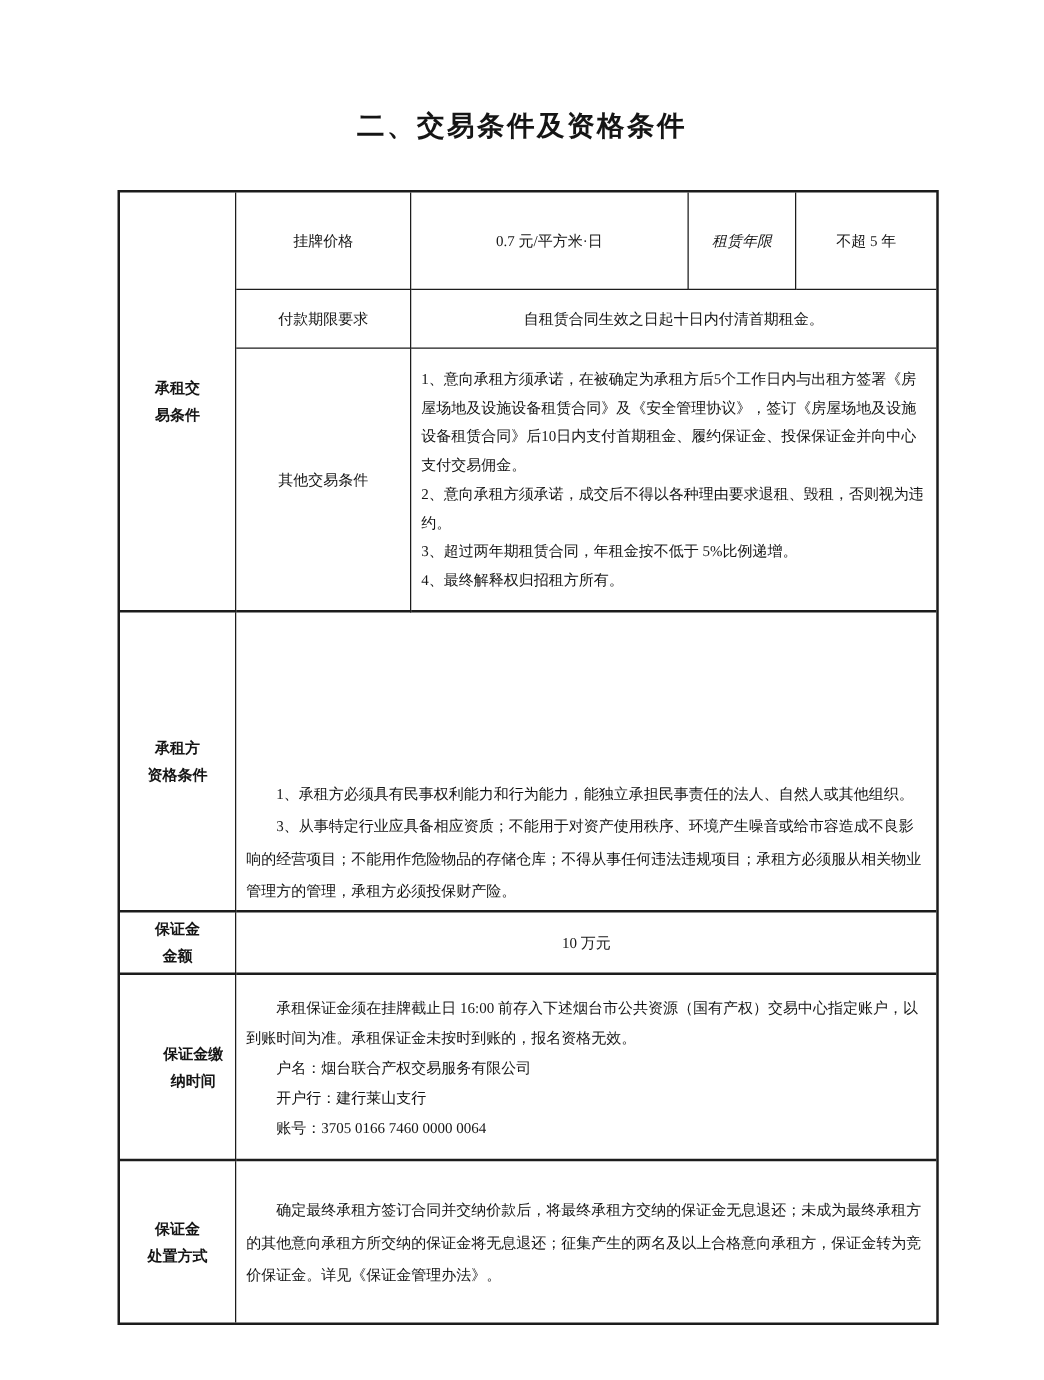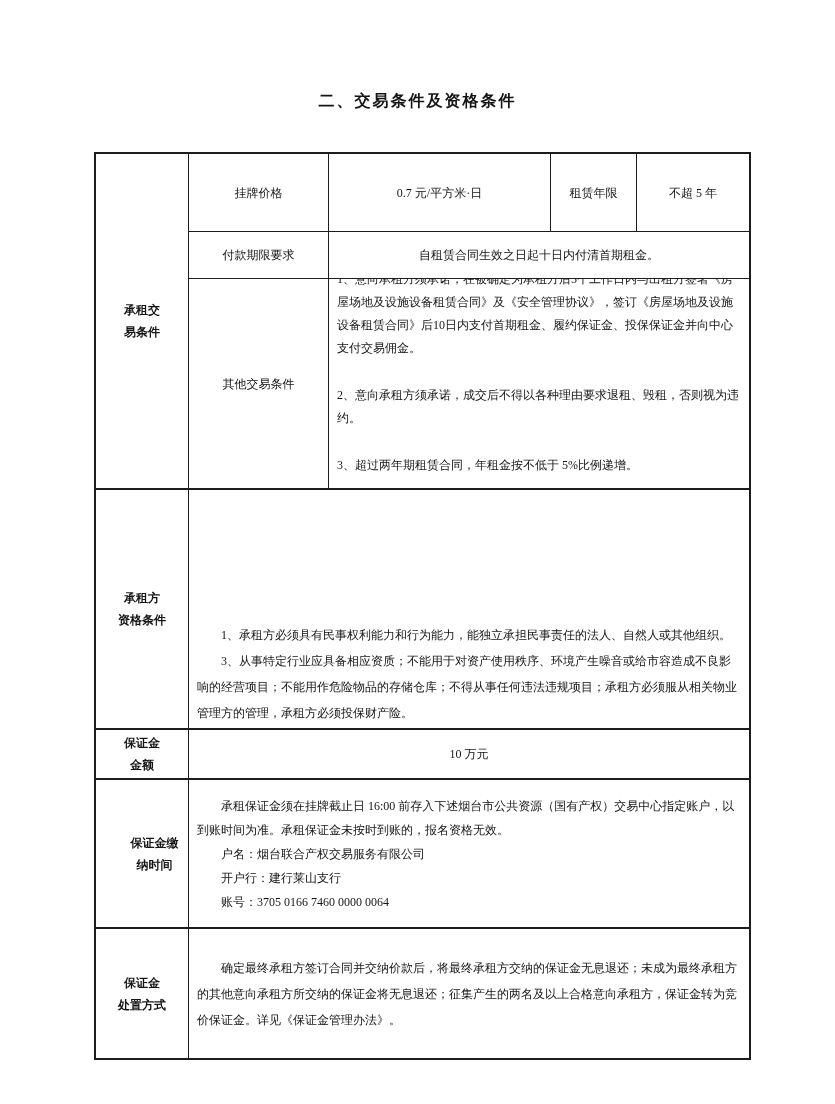--- a/index.html
+++ b/index.html
@@ -6,21 +6,21 @@
   body {
     width:835px; height:1104px;
     background:#ffffff;
     color:#151515;
     font-family:"Liberation Serif","DejaVu Serif",serif;
   }
   .page { position:relative; width:835px; height:1104px; overflow:hidden; }
 
   .doc-title {
     position:absolute; top:86px; left:0; width:835px;
-    text-align:center; font-size:16px; font-weight:bold;
+    text-align:center; font-size:22px; font-weight:bold;
     letter-spacing:2px; line-height:30px;
   }
 
   .tbl {
     position:absolute; left:94px; top:152px;
     display:grid;
     grid-template-columns:93px 140px 222px 86px 112px;
     grid-template-rows:78px 47px 211px 240px 50px 149px 129px;
     border:2px solid #1c1c1c;
   }
@@ -38,37 +38,37 @@
   .thick-b { border-bottom-width:2px; }
 
   .hdr   { align-items:center; text-align:center; font-weight:bold; line-height:22px; }
   .sub   { align-items:center; text-align:center; }
   .mid   { align-items:center; text-align:center; }
 
   
   .a1  { grid-column:1; grid-row:1 / span 3; }
   .b1  { grid-column:2; grid-row:1; }
   .c1  { grid-column:3; grid-row:1; }
-  .d1  { grid-column:4; grid-row:1; }
+  .d1  { grid-column:4; grid-row:1;font-style:italic; }
   .e1  { grid-column:5; grid-row:1; }
   .b2  { grid-column:2; grid-row:2; }
   .ce2 { grid-column:3 / span 3; grid-row:2; }
   .b3  { grid-column:2; grid-row:3; }
   .ce3 { grid-column:3 / span 3; grid-row:3; line-height:23px; }
   .a4  { grid-column:1; grid-row:4; }
   .be4 { grid-column:2 / span 4; grid-row:4; line-height:26px;justify-content:flex-end; }
   .a5  { grid-column:1; grid-row:5; }
   .be5 { grid-column:2 / span 4; grid-row:5; }
   .a6  { grid-column:1; grid-row:6;padding-left:33px; }
   .be6 { grid-column:2 / span 4; grid-row:6; line-height:24px; }
   .a7  { grid-column:1; grid-row:7; }
   .be7 { grid-column:2 / span 4; grid-row:7; line-height:26px; }
 
   .para   { text-indent:2em; }
-  .oc-item{ text-indent:0;margin-top:24px; }
+  .oc-item{ text-indent:0; }
   .acct   { text-indent:2em; }
 </style>
 </head>
 <body>
 
 <div class="page">
 
   <div class="doc-title">二、交易条件及资格条件</div>
 
   <div class="tbl">

